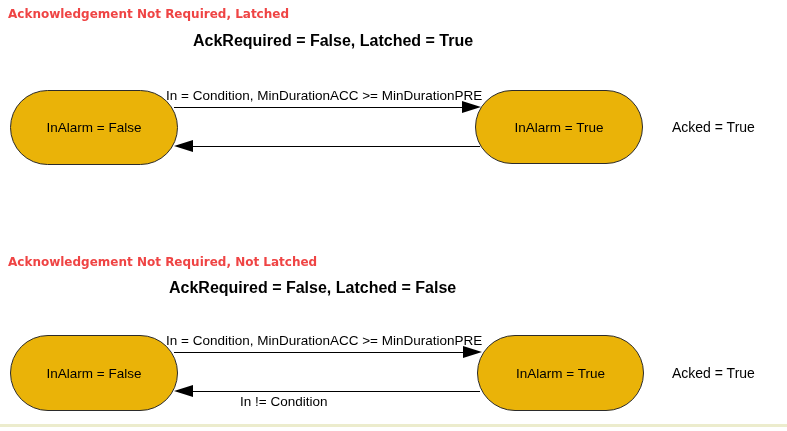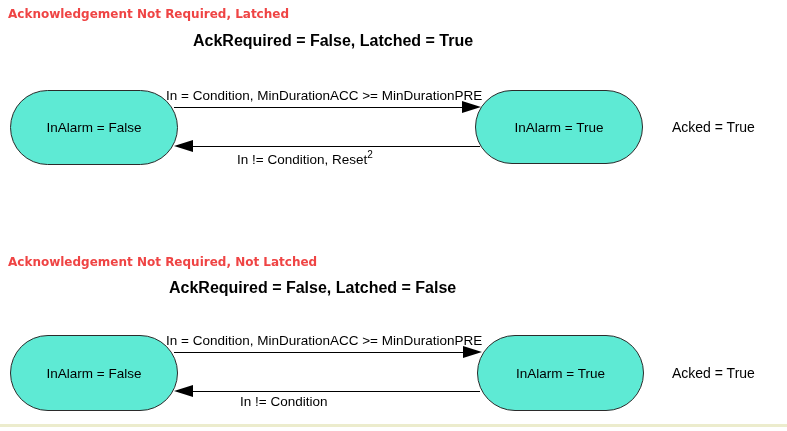--- a/index.html
+++ b/index.html
@@ -23,21 +23,21 @@
     font-family:"Liberation Sans", sans-serif;
     font-weight:bold;
     font-size:16px;
     white-space:nowrap;
   }
   .stadium{
     position:absolute;
     box-sizing:border-box;
     border:1px solid #2b2b2b;
     border-radius:40px;
-    background:#5eead4;
+    background:#eab308;
     display:flex;
     align-items:center;
     justify-content:center;
     font-size:13.5px;
     white-space:nowrap;
   }
   .tline{
     position:absolute;
     height:0;
     border-top:1.4px solid #000;
@@ -94,21 +94,20 @@
   <div class="stadium" style="left:475px;top:90px;width:168px;height:74px;">
     <span>InAlarm = True</span>
   </div>
 
   <div class="edge-label" style="left:166px;top:88px;width:318px;">In = Condition, MinDurationACC &gt;= MinDurationPRE</div>
   <div class="tline" style="left:174px;top:107px;width:288px;"></div>
   <div class="arrow-right" style="left:462px;top:101px;"></div>
 
   <div class="tline" style="left:192px;top:146px;width:288px;"></div>
   <div class="arrow-left" style="left:174px;top:140px;"></div>
-  <div class="edge-label" style="left:237px;top:149px;width:180px;"><span>In != Condition, Reset</span><sup>2</sup></div>
 
   <div class="side-label" style="left:672px;top:119px;">Acked = True</div>
 
 
   <div class="abs section-heading" style="left:8px;top:255px;">Acknowledgement Not Required, Not Latched</div>
 
   <div class="abs diagram-title" style="left:169px;top:279px;">AckRequired = False, Latched = False</div>
 
   <div class="stadium" style="left:10px;top:335px;width:168px;height:76px;">
     <span>InAlarm = False</span>

